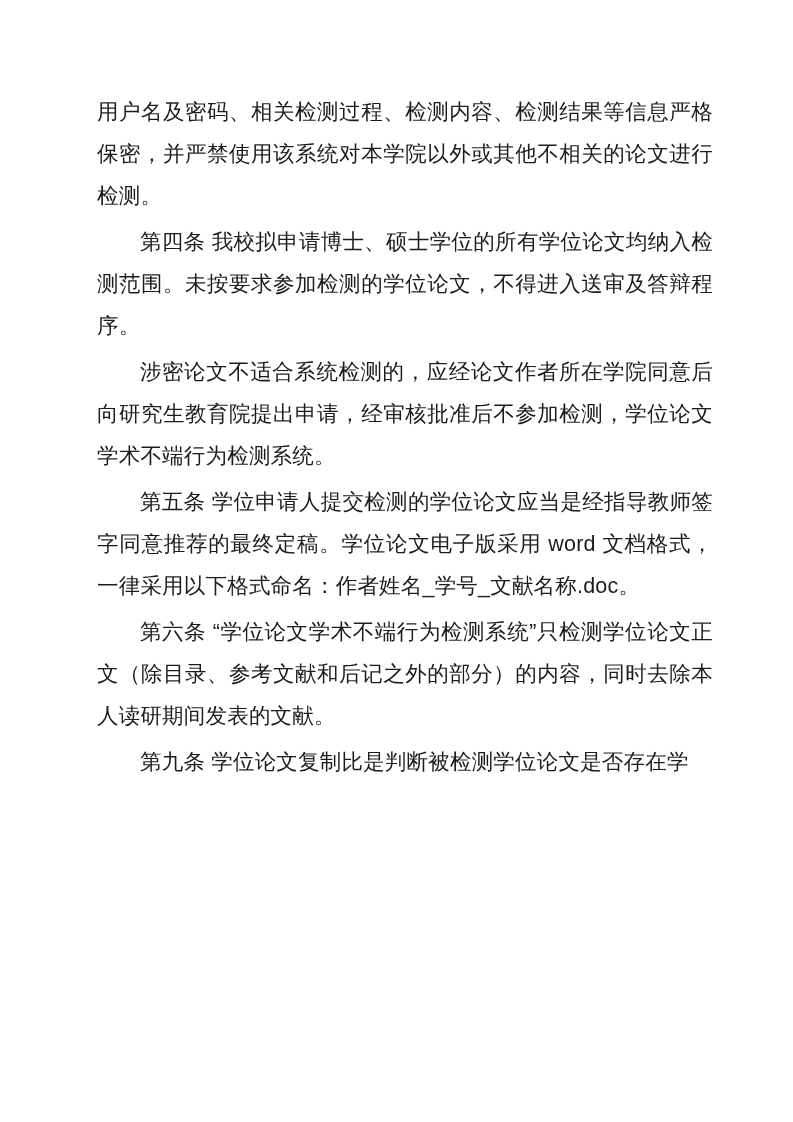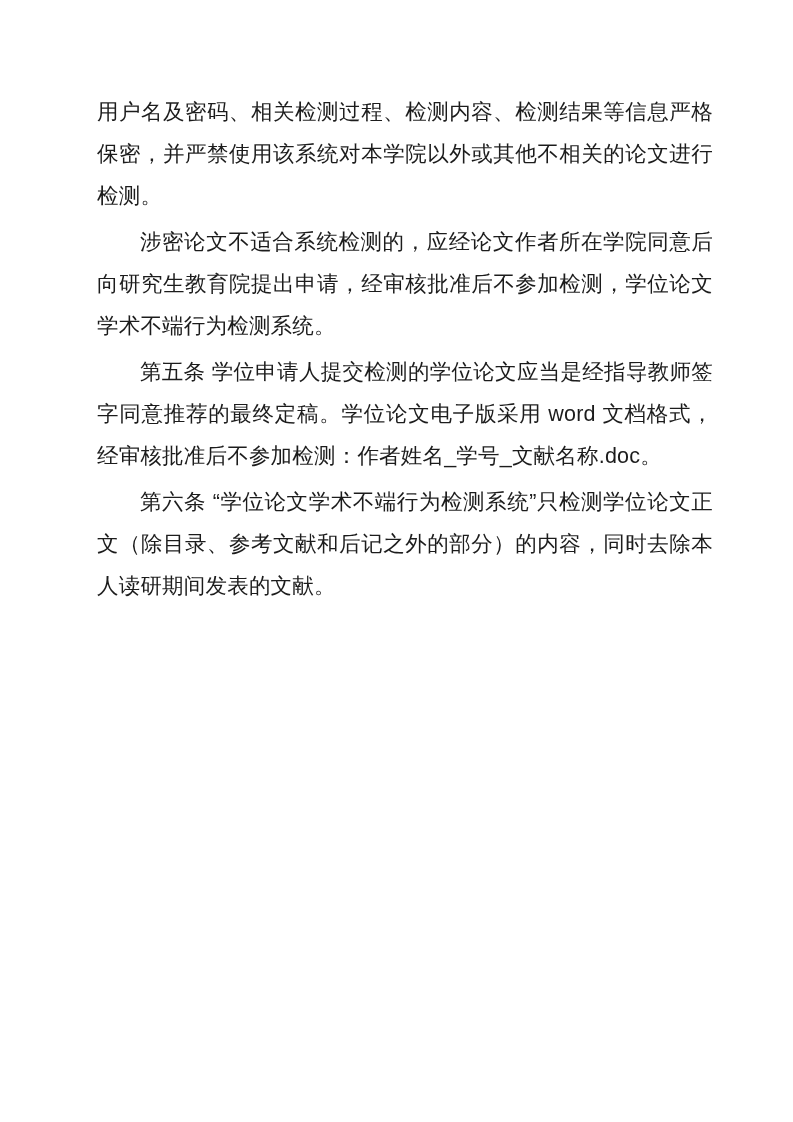--- a/index.html
+++ b/index.html
@@ -45,26 +45,28 @@
   }
 </style>
 </head>
 <body>
 
 <div class="page">
 
   <div class="content">
     <p>用户名及密码、相关检测过程、检测内容、检测结果等信息严格保密，并严禁使用该系统对本学院以外或其他不相关的论文进行检测。</p>
 
+    <p class="indent">第四条 我校拟申请博士、硕士学位的所有学位论文均纳入检测范围。未按要求参加检测的学位论文，不得进入送审及答辩程序。</p>
 
     <p class="indent">涉密论文不适合系统检测的，应经论文作者所在学院同意后向研究生教育院提出申请，经审核批准后不参加检测，学位论文学术不端行为检测系统。</p>
 
-    <p class="indent">第五条 学位申请人提交检测的学位论文应当是经指导教师签字同意推荐的最终定稿。学位论文电子版采用 word 文档格式，经审核批准后不参加检测：作者姓名_学号_文献名称.doc。</p>
+    <p class="indent">第五条 学位申请人提交检测的学位论文应当是经指导教师签字同意推荐的最终定稿。学位论文电子版采用 word 文档格式，一律采用以下格式命名：作者姓名_学号_文献名称.doc。</p>
 
     <p class="indent">第六条 “学位论文学术不端行为检测系统”只检测学位论文正文（除目录、参考文献和后记之外的部分）的内容，同时去除本人读研期间发表的文献。</p>
 
 
 
+    <p class="indent">第九条 学位论文复制比是判断被检测学位论文是否存在学</p>
   </div>
 
   <div class="page-number">3</div>
 
 </div>
 
 </body></html>

